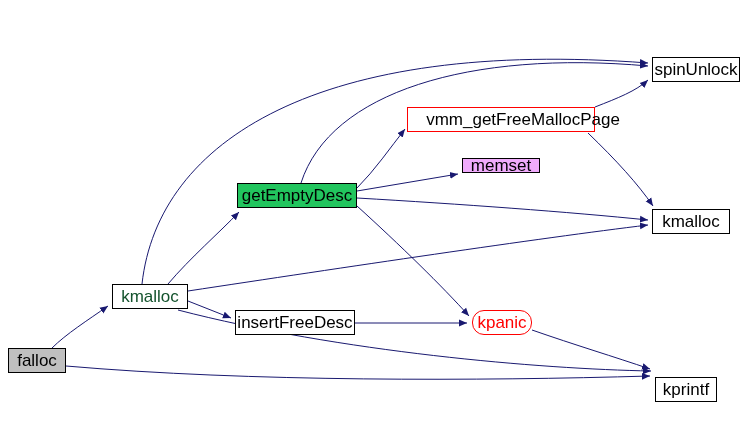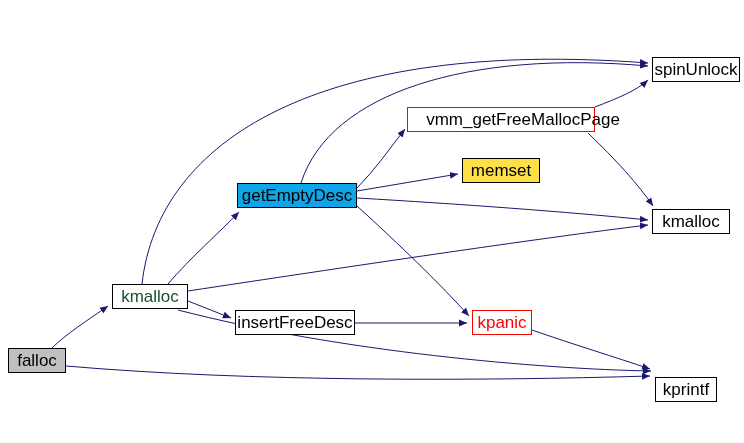--- a/index.html
+++ b/index.html
@@ -62,21 +62,21 @@
       <path d="M 357,198 C 460,204 570,212 648,220" class="edge" stroke="#191970" marker-end="url(#arrowhead)"></path>
       <path d="M 301,183 C 330,92 470,50 648,66" class="edge" stroke="#191970" marker-end="url(#arrowhead)"></path>
       <path d="M 357,206 C 400,245 442,286 469,316" class="edge" stroke="#191970" marker-end="url(#arrowhead)"></path>
       <path d="M 595,107 C 618,98 636,91 648,80" class="edge" stroke="#191970" marker-end="url(#arrowhead)"></path>
       <path d="M 588,133 C 616,160 638,184 653,206" class="edge" stroke="#191970" marker-end="url(#arrowhead)"></path>
       <path d="M 355,323 L 467,323" class="edge" stroke="#191970" marker-end="url(#arrowhead)"></path>
       <path d="M 532,330 C 575,345 615,357 650,369" class="edge" stroke="#191970" marker-end="url(#arrowhead)"></path>
     </svg>
 <div class="node" style="left: 8px; top: 348px; width: 58px; height: 25px; border-color: rgb(0, 0, 0); color: rgb(0, 0, 0); background: rgb(192, 192, 192);">falloc</div>
     <div class="node" style="left: 112px; top: 284px; width: 76px; height: 25px; border-color: rgb(0, 0, 0); color: #14532d; background: rgb(255, 255, 255);">kmalloc</div>
-    <div class="node" style="left: 237px; top: 183px; width: 120px; height: 25px; border-color: rgb(0, 0, 0); color: rgb(0, 0, 0); background: #0ea5e9;">getEmptyDesc</div>
+    <div class="node" style="left: 237px; top: 183px; width: 120px; height: 25px; border-color: rgb(0, 0, 0); color: rgb(0, 0, 0); background: #22c55e;">getEmptyDesc</div>
     <div class="node" style="left: 235px; top: 310px; width: 120px; height: 25px; border-color: rgb(0, 0, 0); color: rgb(0, 0, 0); background: rgb(255, 255, 255);">insertFreeDesc</div>
     <div class="node" style="left: 407px; top: 107px; width: 188px; height: 25px; border-color: rgb(255, 0, 0); color: rgb(0, 0, 0); background: rgb(255, 255, 255); padding-left: 44px;">vmm_getFreeMallocPage</div>
-    <div class="node" style="left: 462px; top: 158px; width: 78px; height: 25px; border-color: rgb(0, 0, 0); color: rgb(0, 0, 0); background: #fde047;">memset</div>
+    <div class="node" style="left: 462px; top: 158px; width: 78px; height: 15px; border-color: rgb(0, 0, 0); color: rgb(0, 0, 0); background: #f0abfc;">memset</div>
     <div class="node" style="left: 652px; top: 57px; width: 88px; height: 25px; border-color: rgb(0, 0, 0); color: rgb(0, 0, 0); background: rgb(255, 255, 255);">spinUnlock</div>
     <div class="node" style="left: 652px; top: 209px; width: 78px; height: 25px; border-color: rgb(0, 0, 0); color: rgb(0, 0, 0); background: rgb(255, 255, 255);">kmalloc</div>
-    <div class="node" style="left: 472px; top: 310px; width: 60px; height: 25px; border-color: rgb(255, 0, 0); color: rgb(255, 0, 0); background: rgb(255, 255, 255);">kpanic</div>
+    <div class="node" style="left: 472px; top: 310px; width: 60px; height: 25px; border-color: rgb(255, 0, 0); color: rgb(255, 0, 0); background: rgb(255, 255, 255); border-radius: 12px;">kpanic</div>
     <div class="node" style="left: 655px; top: 361px; width: 62px; height: 25px; border-color: rgb(0, 0, 0); color: rgb(0, 0, 0); background: rgb(255, 255, 255); margin-top: 16px;">kprintf</div>
   </div>
 
 </body></html>

